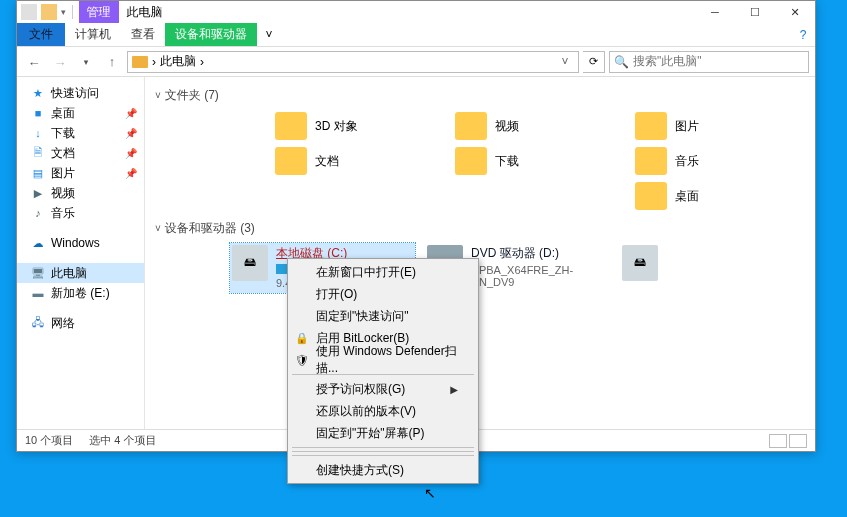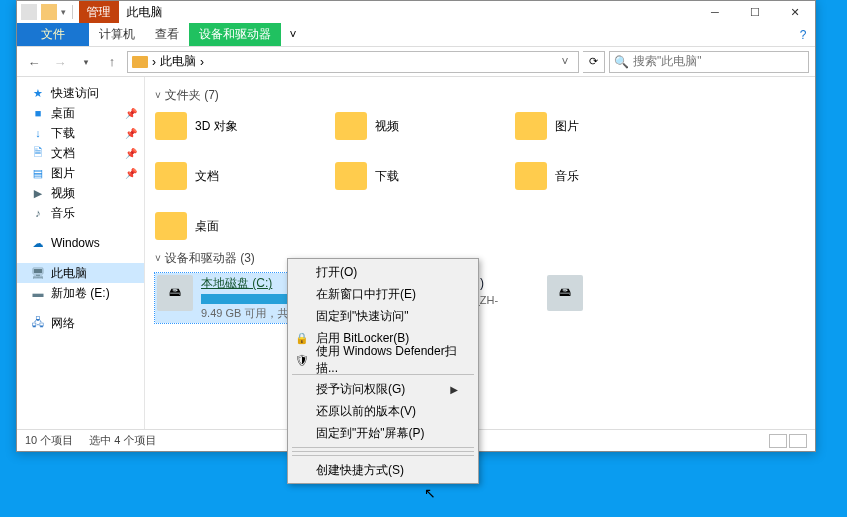--- a/index.html
+++ b/index.html
@@ -4,26 +4,26 @@
 <style>
   * { box-sizing: border-box; margin: 0; padding: 0; font-family: "Microsoft YaHei", "Segoe UI", sans-serif; }
   body { background: #0a9cf0; width: 847px; height: 517px; overflow: hidden; position: relative; }
   .window { position: absolute; left: 16px; top: 0; width: 800px; height: 452px; background: #fff; border: 1px solid #8a8a8a; box-shadow: 0 2px 10px rgba(0,0,0,.25); display: flex; flex-direction: column; }
 
   
   .titlebar { height: 22px; display: flex; align-items: stretch; }
   .qat { display:flex; align-items:center; gap:4px; padding:0 4px; }
   .qat .mini { width:16px; height:16px; background:#e0e0e0; display:inline-block;}
   .title-tab { padding: 0 8px; font-size: 12px; line-height: 22px; }
-  .title-tab.accent { background: #c2410c; color:#fff; }
+  .title-tab.accent { background: #8b5cf6; color:#fff; }
   .winctrl { margin-left:auto; display:flex; }
   .winctrl div { width:40px; height:22px; display:flex; align-items:center; justify-content:center; font-size:11px; color:#333;}
 
   .ribbon { height: 24px; background:#fff; border-bottom:1px solid #ddd; display:flex; align-items:stretch; font-size:12px;}
-  .ribbon .file-tab { background:#1976d2; color:#fef9c3; padding:0 24px; display:flex; align-items:center;}
+  .ribbon .file-tab { background:#1976d2; color:#0f172a; padding:0 12px; display:flex; align-items:center;}
   .ribbon .tab { padding:0 10px; display:flex; align-items:center; color:#333;}
   .ribbon .tab.context { background:#20c160; color:#fff;}
   .ribbon .help { margin-left:auto; width:24px; display:flex; align-items:center; justify-content:center; color:#1976d2;}
   .ribbon .chev { width:24px; display:flex; align-items:center; justify-content:center;}
 
   .addrbar { height: 30px; display:flex; align-items:center; gap:4px; padding:2px 6px; border-bottom:1px solid #ddd;}
   .nav-btn { width:22px; height:22px; display:flex; align-items:center; justify-content:center; color:#555; font-size:13px;}
   .breadcrumb { flex:1; height:22px; border:1px solid #bcbcbc; display:flex; align-items:center; font-size:12px; padding:0 4px; gap:4px;}
   .breadcrumb .iconmini { width:16px; height:12px; background:#f0b040; border-radius:1px; }
   .bc-drop { width:18px; text-align:center; color:#666;}
@@ -35,30 +35,30 @@
   .nav { width:128px; border-right:1px solid #e5e5e5; padding:6px 0; font-size:12px; overflow:hidden;}
   .nav-item { display:flex; align-items:center; gap:6px; padding:2px 6px 2px 14px; height:20px; }
   .nav-item.selected { background:#cde8ff; }
   .nav-pin { margin-left:auto; color:#888; font-size:10px;}
   .nav-icon { width:14px; height:14px; display:inline-flex; align-items:center; justify-content:center; font-size:11px;}
   .nav-sep { height:10px; }
 
   .main { flex:1; padding:6px 10px; overflow:auto; position:relative;}
   .group-hdr { display:flex; align-items:center; gap:4px; color:#444; font-size:12px; margin:4px 0 6px;}
   .group-hdr .chevg { color:#555; font-size:10px;}
-  .folder-grid { display:flex; flex-wrap:wrap; gap:18px 10px;}
+  .folder-grid { display:flex; flex-wrap:wrap; gap:3px 10px;justify-content:flex-end;}
   .folder-item { width:170px; height:32px; display:flex; align-items:center; gap:8px; font-size:12px;}
   .folder-ico { width:32px; height:28px; background:#ffcc4d; border-radius:3px; display:flex; align-items:center; justify-content:center;}
 
   .drive-item { width:185px; display:flex; gap:8px; padding:2px; font-size:12px;}
   .drive-item.selected { background:#cde8ff; outline:1px dotted #3399ff;}
   .drive-ico { width:36px; height:36px; background:#cfd8dc; border-radius:2px; display:flex; align-items:center; justify-content:center;}
   .drive-body { flex:1; display:flex; flex-direction:column; gap:2px;}
   .drive-name { color:#0f172a; }
-  .drive-name.link { color:#14532d; text-decoration:underline;}
+  .drive-name.link { color:#b91c1c; text-decoration:underline;}
   .bar { height:10px; background:#e0e0e0; position:relative;}
   .bar .fill { position:absolute; left:0; top:0; bottom:0; background:#26a0da;}
   .drive-free { color:#666; font-size:11px;}
 
   .statusbar { height:22px; border-top:1px solid #ddd; display:flex; align-items:center; font-size:11px; color:#444; padding:0 8px;}
   .statusbar .views { margin-left:auto; display:flex; gap:2px;}
   .statusbar .views div { width:18px; height:14px; border:1px solid #bbb;}
 
   
   .ctxmenu { position:absolute; left:287px; top:258px; width:192px; background:#f0f0f0; border:1px solid #a0a0a0; box-shadow:2px 2px 6px rgba(0,0,0,.3); font-size:12px; padding:2px; z-index:50;}
@@ -245,24 +245,24 @@
     <span>选中 4 个项目</span>
     <div class="views">
       <div></div>
       <div></div>
     </div>
   </div>
 </div>
 
 <div class="ctxmenu">
   <div class="ctxitem">
+      <span>在新窗口中打开(E)</span>
+    </div>
+  <div class="ctxitem">
       <span>打开(O)</span>
-    </div>
-  <div class="ctxitem">
-      <span>在新窗口中打开(E)</span>
     </div>
   <div class="ctxitem">
       <span>固定到"快速访问"</span>
     </div>
   <div class="ctxitem">
       <span class="cicon">🔒</span>
       <span>启用 BitLocker(B)</span>
     </div>
   <div class="ctxitem">
       <span class="cicon">🛡</span>

